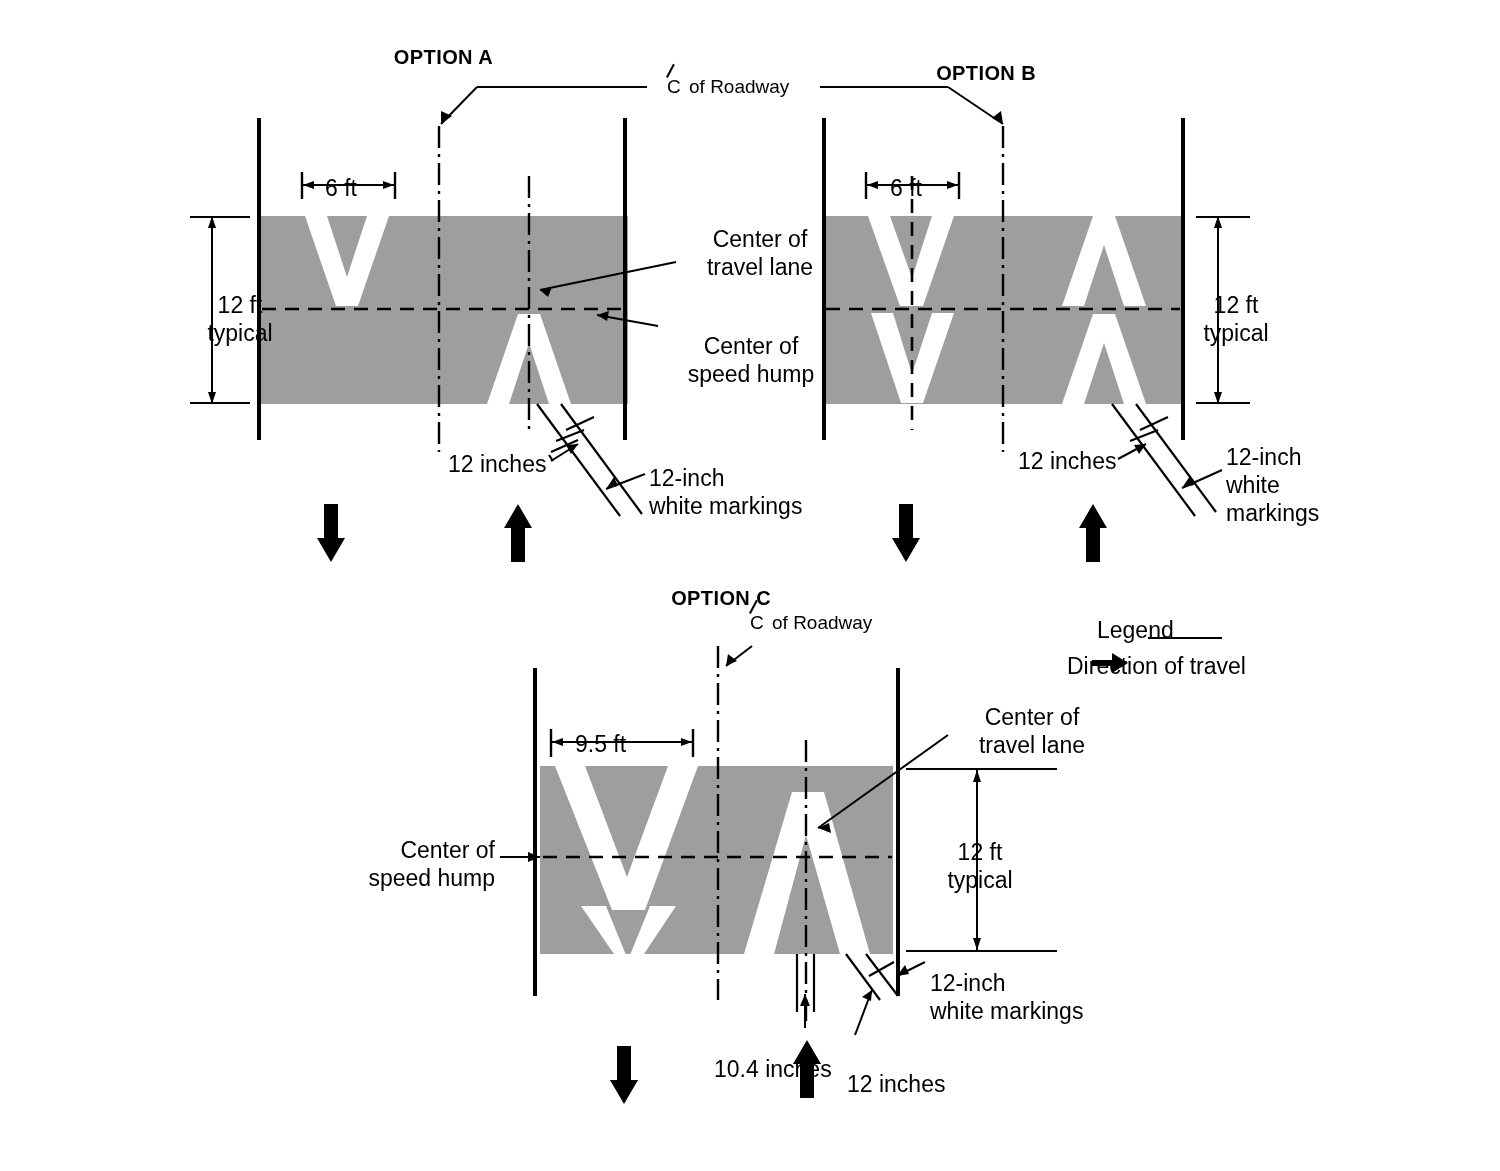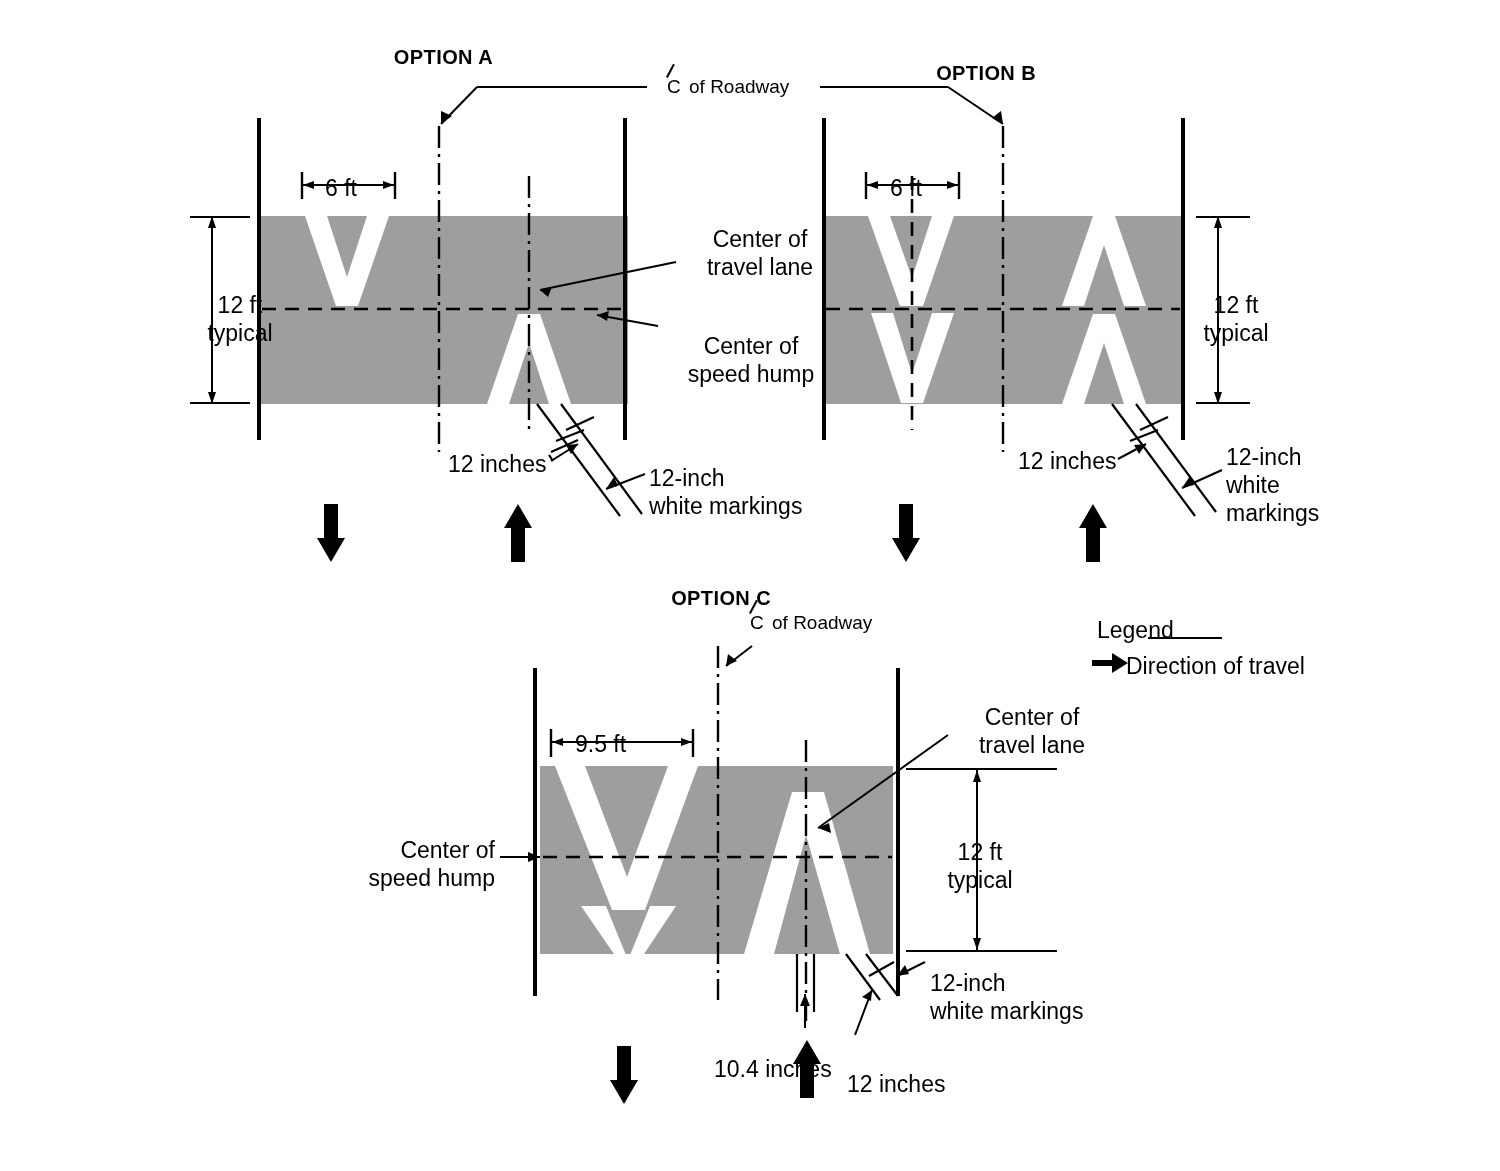--- a/index.html
+++ b/index.html
@@ -240,15 +240,15 @@
 white markings</div>
   <div class="lbl" style="left:1226px;top:443px;width:120px;">12-inch
 white markings</div>
   <div class="lbl" style="left:930px;top:969px;width:170px;">12-inch
 white markings</div>
 
   <div class="lbl" style="left:670px;top:1055px;margin-left:44px;">10.4 inches</div>
   <div class="lbl" style="left:847px;top:1070px;">12 inches</div>
 
   <div class="lbl" style="left:1080px;top:616px;margin-left:17px;">Legend</div>
-  <div class="lbl" style="left:1126px;top:652px;text-align:center;">Direction of travel</div>
+  <div class="lbl" style="left:1067px;top:652px;text-align:center;">Direction of travel</div>
 
 </div>
 
 </body></html>

